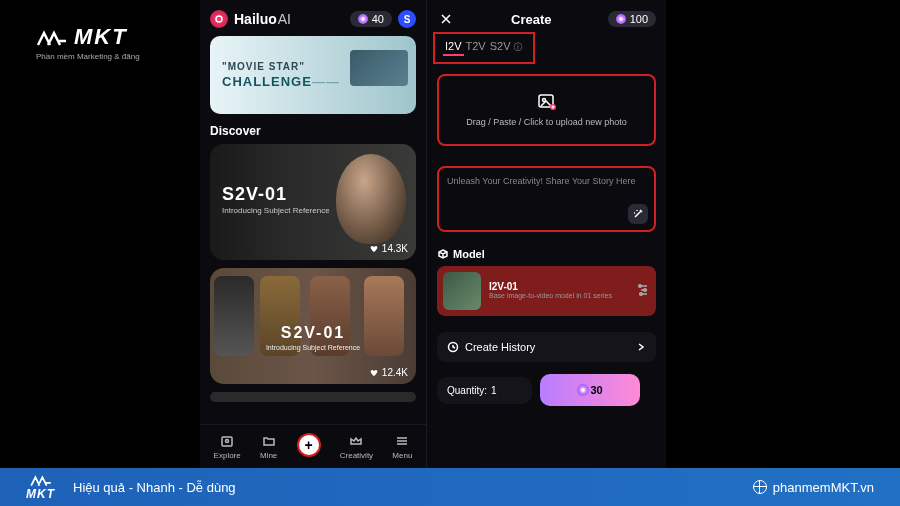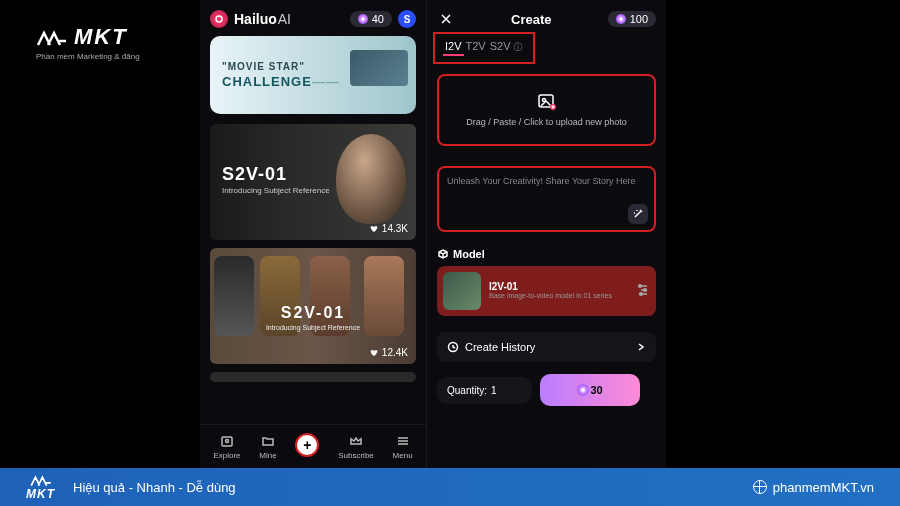--- a/index.html
+++ b/index.html
@@ -30,21 +30,21 @@
 .banner { margin: 0 10px 10px 10px; background: linear-gradient(90deg, #e8f4f7, #9ec5cc); border-radius: 10px; height: 78px; position: relative; padding: 10px 12px; display: flex; flex-direction: column; justify-content: center; }
 .banner .line1 { color: #2a4a50; font-size: 10px; letter-spacing: 1px; font-weight: 600; }
 .banner .line2 { color: #155560; font-size: 13px; letter-spacing: 1px; font-weight: 700; margin-top: 2px; }
 .banner .line2 .dash { color: #7aa; }
 .banner-thumb { position: absolute; right: 8px; top: 14px; width: 58px; height: 36px; background: linear-gradient(135deg, #3a5a68, #5a8090); border-radius: 4px; }
 
 .discover-label { padding: 0 10px 6px 10px; font-size: 12px; font-weight: 600; }
 
 
 .feed { padding: 0 10px; display: flex; flex-direction: column; gap: 8px; overflow: hidden; }
-.card { position: relative; border-radius: 6px; overflow: hidden; background: #222; }
+.card { position: relative; border-radius: 14px; overflow: hidden; background: #222; }
 .card1 { height: 116px; background: linear-gradient(90deg, #1a1a1a 0%, #2a2a2a 40%, #3a3a38 100%); }
 .card1 .title { position: absolute; left: 12px; top: 40px; font-weight: 800; font-size: 18px; letter-spacing: 1px; }
 .card1 .sub { position: absolute; left: 12px; top: 62px; font-size: 8px; color: #ccc; }
 .card1 .face { position: absolute; right: 10px; top: 10px; width: 70px; height: 90px; background: radial-gradient(ellipse at 40% 30%, #c9a68a, #6b5442 60%, #2a2218); border-radius: 50% 50% 45% 45%; }
 .card2 { height: 116px; background: linear-gradient(90deg, #5a4a3a, #6b5548, #4a3c34); }
 .card2 .title { position: absolute; left: 50%; top: 56px; transform: translateX(-50%); font-weight: 800; font-size: 16px; letter-spacing: 2px; }
 .card2 .sub { position: absolute; left: 50%; top: 76px; transform: translateX(-50%); font-size: 7px; color: #eee; }
 .card2 .person { position: absolute; top: 8px; width: 40px; height: 80px; border-radius: 8px; }
 .card2 .p1 { left: 4px; background: linear-gradient(180deg, #2a2a2a, #555); }
 .card2 .p2 { left: 50px; background: linear-gradient(180deg, #8a6a3a, #5a4428); }
@@ -139,20 +139,21 @@
       </div>
       <div class="avatar-badge">S</div>
     </div>
 
     <div class="banner">
       <span class="line1">"MOVIE STAR"</span>
       <span class="line2"><span>CHALLENGE</span><span class="dash">——</span></span>
       <div class="banner-thumb"></div>
     </div>
 
+    <div class="discover-label">Discover</div>
 
     <div class="feed">
       <div class="card card1">
         <div class="face"></div>
         <div class="title">S2V-01</div>
         <div class="sub">Introducing Subject Reference</div>
         <div class="likes-pill">
           <svg width="10" height="10" viewBox="0 0 10 10">
               <path d="M5 8 C1 5 1 2 3 2 C4 2 5 3 5 3 C5 3 6 2 7 2 C9 2 9 5 5 8 Z" fill="#fff" stroke="none"></path>
             </svg>
@@ -196,21 +197,21 @@
       </div>
       <div class="nav-item">
         <div class="nav-plus">+</div>
       </div>
       <div class="nav-item">
         <div class="nav-icon">
             <svg width="14" height="14" viewBox="0 0 14 14">
               <path d="M2 10 L2 5 L5 7 L7 4 L9 7 L12 5 L12 10 Z"></path>
             </svg>
           </div>
-        <span>Subscribe</span>
+        <span>Creativity</span>
       </div>
       <div class="nav-item">
         <div class="nav-icon">
             <svg width="14" height="14" viewBox="0 0 14 14">
               <path d="M2 4 L12 4 M2 7 L12 7 M2 10 L12 10"></path>
             </svg>
           </div>
         <span>Menu</span>
       </div>
     </div>

